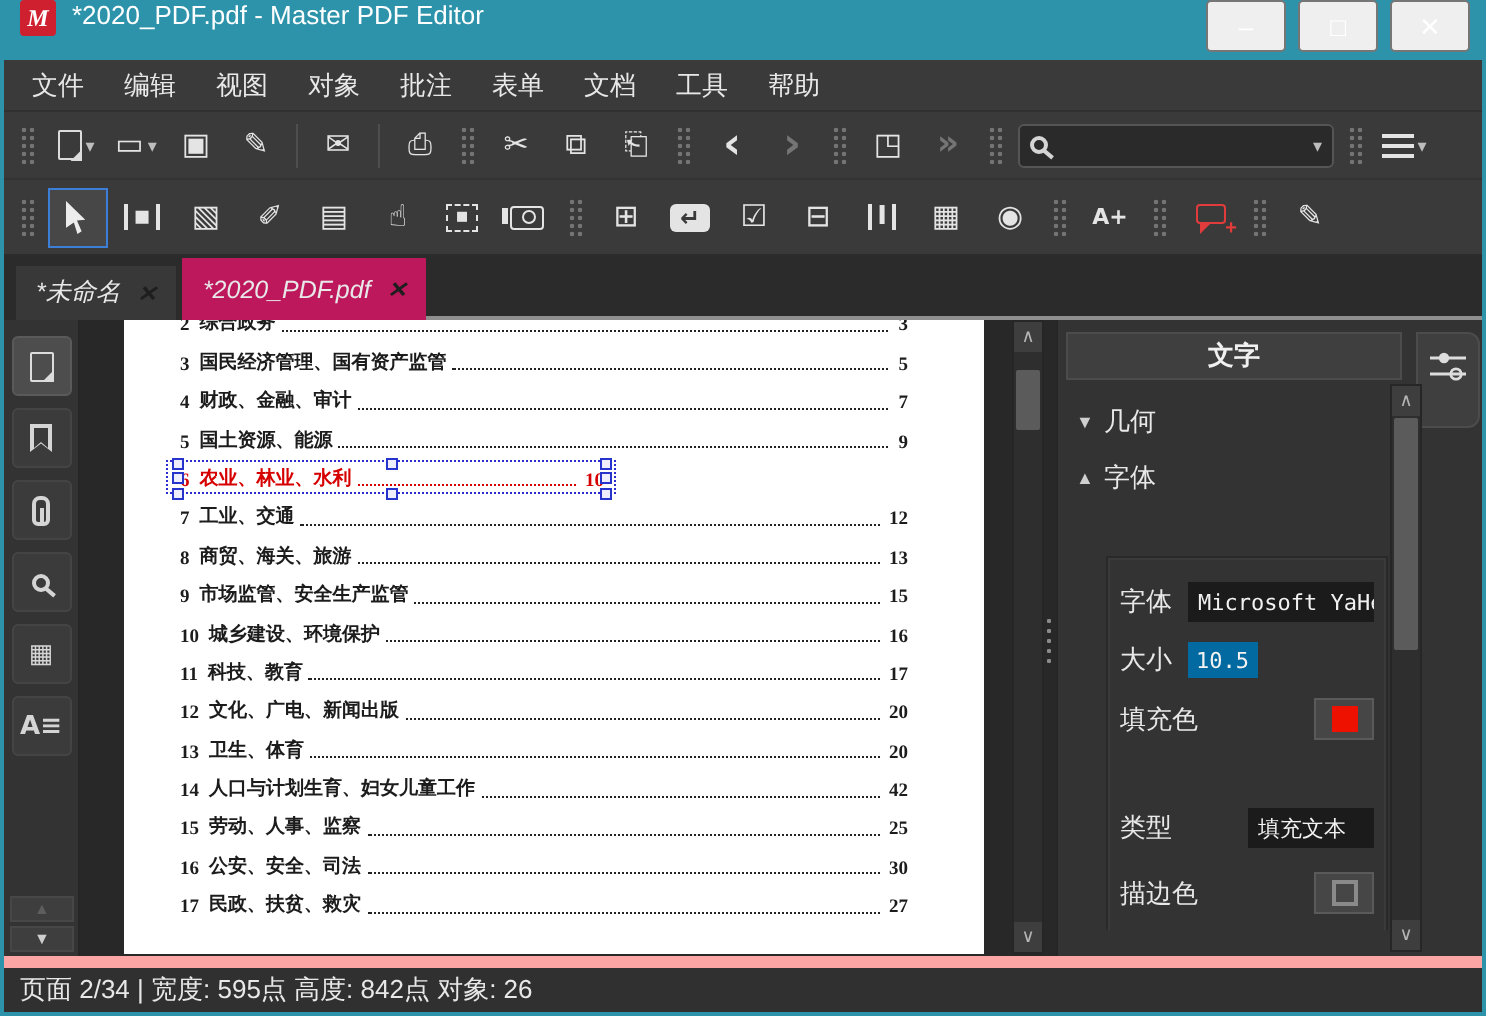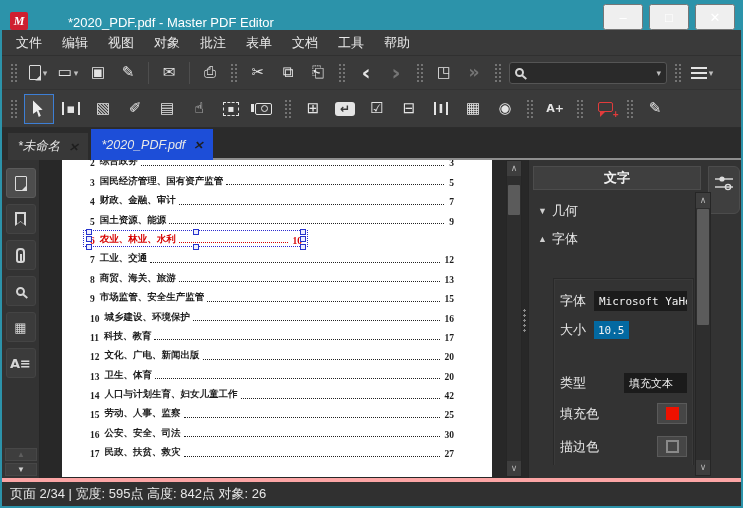--- a/index.html
+++ b/index.html
@@ -1,21 +1,21 @@
 <!DOCTYPE html>
 <html><head>
 <meta charset="utf-8">
 <style>
   html,body{margin:0;padding:0;background:#1b1b1b;}
   *{box-sizing:border-box;}
   .window{width:743px;height:508px;display:flex;flex-direction:column;position:relative;overflow:hidden;
     font-family:"Liberation Sans",sans-serif;background:#333;
     border:2px solid #2c93aa;border-top:none;}
   
-  .titlebar{height:30px;background:#2c93aa;display:flex;align-items:flex-end;padding:0 0 0 8px;flex:0 0 auto;gap:32px;}
+  .titlebar{height:30px;background:#2c93aa;display:flex;align-items:flex-start;padding:0 0 0 8px;flex:0 0 auto;}
   .logo{width:18px;height:18px;background:#cf2030;border-radius:2px;color:#fff;font:italic bold 12px "Liberation Serif",serif;
     display:flex;align-items:center;justify-content:center;margin-right:8px;}
   .logo::before{content:"M";}
   .title{color:#fff;font-size:13px;flex:1;}
   .wctl{display:flex;align-items:center;gap:6px;margin-right:6px;}
   .wbtn{width:40px;height:26px;color:#fff;font-size:13px;display:flex;align-items:center;justify-content:center;cursor:default;}
   
   .menubar{height:26px;background:#3a3a3a;display:flex;align-items:center;padding-left:4px;flex:0 0 auto;border-bottom:1px solid #303030;}
   .menu-item{color:#e8e8e8;font-size:13px;padding:0 10px;line-height:26px;}
   
@@ -62,21 +62,21 @@
   .ci-clip::after{content:"";position:absolute;left:1.5px;top:4px;width:2px;height:9px;background:#d5d5d5;}
   
   .searchbox{width:158px;height:22px;background:#2a2a2a;border:1px solid #555;border-radius:3px;display:flex;align-items:center;
     padding:0 5px;margin:0 2px;}
   .searchbox input{flex:1;background:none;border:none;outline:none;color:#ddd;font-size:12px;min-width:0;margin:0 4px;}
   
   .tabbar{height:32px;background:#2b2b2b;display:flex;align-items:flex-end;padding-left:6px;flex:0 0 auto;position:relative;font-style:italic;}
   .tabbar::after{content:"";position:absolute;left:95px;right:0;bottom:0;height:2px;background:#8f8f8f;}
   .tab{height:27px;background:#383838;display:flex;align-items:center;padding:0 10px;margin-right:3px;
     font-size:12.5px;color:#e8e8e8;position:relative;z-index:2;}
-  .tab.active{height:31px;background:#1d4ed8;}
+  .tab.active{height:31px;background:#be185d;}
   .tab-close{margin-left:8px;color:#1e1e1e;font-size:12px;font-weight:bold;transform:scaleY(.9);}
   .tab-close::before{content:"✕";}
   
   .main{flex:1;display:flex;min-height:0;}
   
   .sidebar{width:38px;background:#333;border-right:1px solid #262626;position:relative;flex:0 0 auto;}
   .side-btn{position:relative;width:30px;height:30px;margin:6px auto 6px;background:#3b3b3b;border:1px solid #444;border-radius:3px;
     display:flex;align-items:center;justify-content:center;padding:0;}
   .side-btn:first-child{margin-top:8px;}
   .side-btn.active{background:#4d4d4d;border-color:#5a5a5a;}
@@ -129,21 +129,21 @@
   .combo{background:#1b1b1b;color:#f2f2f2;height:20px;display:flex;align-items:center;padding:0 5px;
     font:11px "DejaVu Sans Mono",monospace;white-space:nowrap;overflow:hidden;}
   .combo.grow{flex:1;margin-left:8px;}
   .numfield{background:#0369a1;color:#f2f2f2;height:18px;min-width:34px;display:flex;align-items:center;padding:0 4px;
     font:11px "DejaVu Sans Mono",monospace;}
   .color-btn{width:30px;height:21px;background:#464646;border:1px solid #5a5a5a;display:flex;align-items:center;justify-content:center;padding:0;}
   .swatch{width:13px;height:13px;}
   .panel-scroll{left:166px;top:32px;bottom:2px;position:absolute;width:16px;background:#2e2e2e;border:1px solid #262626;}
   .panel-scroll .sc-thumb{top:16px;height:116px;}
   
-  .statusbar{height:28px;background:#303030;border-top:4px solid #fca5a5;color:#e8e8e8;font-size:13px;
+  .statusbar{height:28px;background:#303030;border-top:6px solid #fca5a5;color:#e8e8e8;font-size:13px;
     display:flex;align-items:center;padding-left:8px;flex:0 0 auto;}
 </style>
 </head>
 <body>
 
 <div class="window" data-name="app-window">
 
   <div class="titlebar" data-name="title-bar">
     <span class="logo" data-name="app-logo-icon"></span>
     <span class="title" data-name="window-title">*2020_PDF.pdf - Master PDF Editor</span>
@@ -464,31 +464,31 @@
         </div>
         <div class="groupbox" data-name="font-group">
           <div class="prow">
             <span class="plabel" data-name="font-label">字体</span>
             <div class="combo grow" data-name="font-family-select">Microsoft YaHei</div>
           </div>
           <div class="prow" style="margin-top:10px;">
             <span class="plabel" style="margin-right:8px;" data-name="size-label">大小</span>
             <div class="numfield" data-name="font-size-input">10.5</div>
           </div>
-          <div class="prow" style="margin-top:34px;">
-            <span class="plabel" style="width:56px;" data-name="type-label">类型</span>
-            <div class="combo grow" data-name="text-type-select">填充文本</div>
-          </div>
           <div class="prow" style="margin-top:10px;">
             <span class="plabel" data-name="fill-color-label">填充色</span>
             <span style="flex:1"></span>
             <button class="color-btn" data-name="fill-color-button">
               <span class="swatch" id="fill-swatch" data-name="fill-color-swatch" style="background: rgb(238, 17, 0);"></span>
             </button>
           </div>
+          <div class="prow" style="margin-top:34px;">
+            <span class="plabel" style="width:56px;" data-name="type-label">类型</span>
+            <div class="combo grow" data-name="text-type-select">填充文本</div>
+          </div>
           <div class="prow" style="margin-top:12px;">
             <span class="plabel" data-name="stroke-color-label">描边色</span>
             <span style="flex:1"></span>
             <button class="color-btn" data-name="stroke-color-button">
               <span class="swatch" id="stroke-swatch" style="border: 2px solid rgb(138, 138, 138); background: transparent;" data-name="stroke-color-swatch"></span>
             </button>
           </div>
           <div class="prow" style="margin-top:12px;">
             <span class="plabel" data-name="line-width-label">线宽</span>
             <span style="flex:1"></span>

